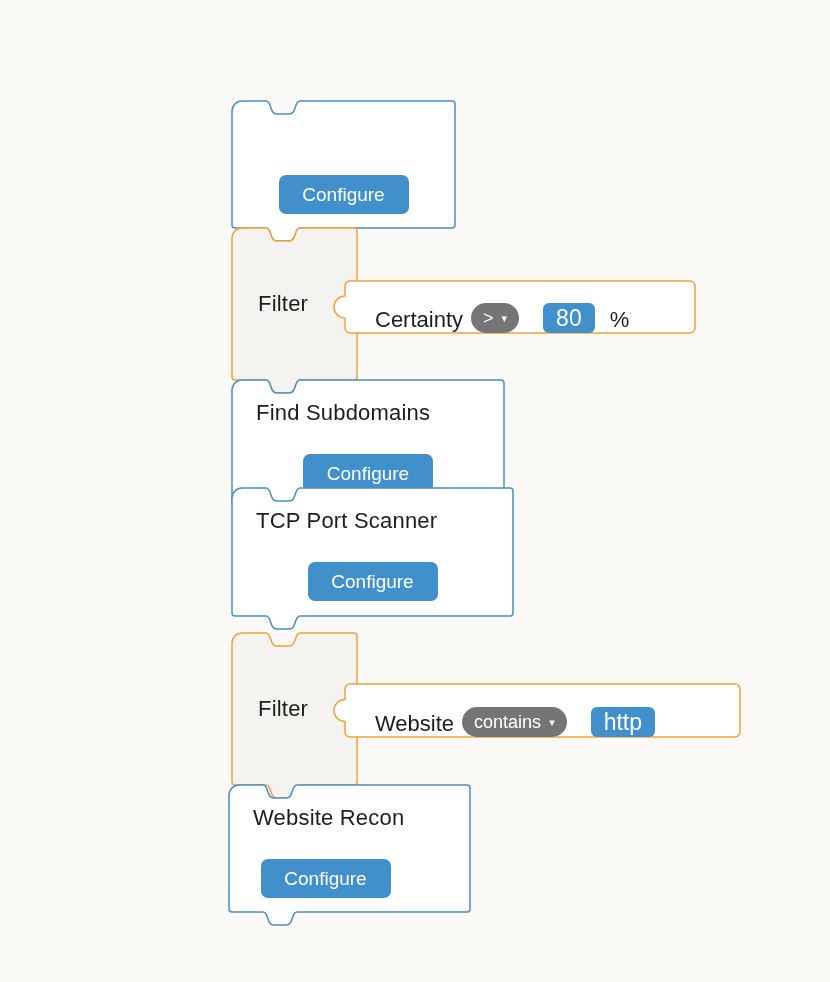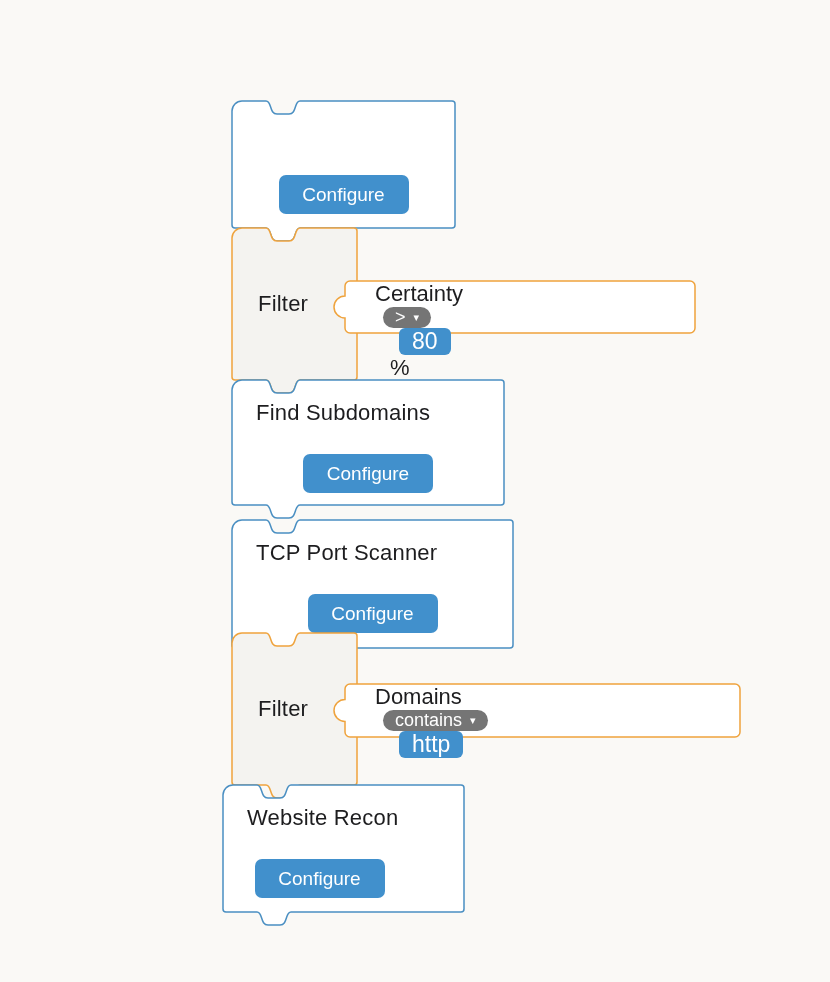--- a/index.html
+++ b/index.html
@@ -20,21 +20,21 @@
   .cond-row path.shape { fill:#ffffff; stroke:var(--orange-border, #efa33d); }
   .title { position:absolute; left:24px; top:20px; font-size:22px; letter-spacing:.2px; white-space:nowrap; }
   .filter .title { left:26px; top:50%; transform:translateY(-50%); }
   .configure {
     position:absolute; top:74px; left:50%; transform:translateX(-50%);
     width:130px; height:39px; border:none; border-radius:7px;
     background:var(--accent, #4190cc); color:#fff; font-size:19px;
     font-family:inherit; cursor:pointer;text-align:center;
   }
   .cond-row { position:absolute; }
-  .row-content { position:absolute; left:0; top:0; right:0; bottom:0; display:flex; align-items:flex-start; padding-left:30px;flex-direction:column; }
+  .row-content { position:absolute; left:0; top:0; right:0; bottom:0; display:flex; align-items:flex-end; padding-left:30px; }
   .field-label { font-size:22px; white-space:nowrap; }
   .op-pill {
     display:inline-flex; align-items:center; gap:8px; height:30px; padding:0 12px;
     border-radius:15px; background:var(--gray-pill, #757575); color:#fff;
     font-size:18px; margin-left:8px; cursor:pointer; white-space:nowrap;
   }
   .caret { font-size:11px; line-height:1; }
   .value-chip {
     display:inline-flex; align-items:center; height:30px; padding:0 13px;
     border-radius:6px; background:var(--accent, #4190cc); color:#fff;
@@ -76,49 +76,49 @@
   </div>
 
   <div class="block tool" style="left:232px; top:380px; width:272px; height:125px">
     <svg width="272" height="139">
         <path class="shape" d="M 10 0 H 34 C 40 0 37 13 45 13 H 57 C 65 13 62 0 68 0 H 269 A 3 3 0 0 1 272 3 V 122 A 3 3 0 0 1 269 125 H 68 C 62 125 65 138 57 138 H 45 C 37 138 40 125 34 125 H 3 A 3 3 0 0 1 0 122 V 10 A 10 10 0 0 1 10 0 Z"></path>
       </svg>
     <div class="title">Find Subdomains</div>
     <button class="configure">Configure</button>
   </div>
 
-  <div class="block tool" style="left:232px; top:520px; width:281px; height:128px">
+  <div class="block tool" style="left:232px; top:488px; width:281px; height:128px">
     <svg width="281" height="142">
         <path class="shape" d="M 10 0 H 34 C 40 0 37 13 45 13 H 57 C 65 13 62 0 68 0 H 278 A 3 3 0 0 1 281 3 V 125 A 3 3 0 0 1 278 128 H 68 C 62 128 65 141 57 141 H 45 C 37 141 40 128 34 128 H 3 A 3 3 0 0 1 0 125 V 10 A 10 10 0 0 1 10 0 Z"></path>
       </svg>
     <div class="title">TCP Port Scanner</div>
     <button class="configure">Configure</button>
   </div>
 
   <div class="block filter" style="left:232px; top:633px; width:125px; height:152px">
     <svg width="125" height="166">
         <path class="shape" d="M 10 0 H 34 C 40 0 37 13 45 13 H 57 C 65 13 62 0 68 0 H 122 A 3 3 0 0 1 125 3 V 149 A 3 3 0 0 1 122 152 H 68 C 62 152 65 165 57 165 H 45 C 37 165 40 152 34 152 H 3 A 3 3 0 0 1 0 149 V 10 A 10 10 0 0 1 10 0 Z"></path>
       </svg>
     <div class="title">Filter</div>
   </div>
   <div class="cond-row" style="left:345px; top:684px; width:395px; height:53px">
     <svg width="395" height="53">
         <path class="shape" d="M 5 0 H 390 A 5 5 0 0 1 395 5 V 48 A 5 5 0 0 1 390 53 H 5 A 5 5 0 0 1 0 48 V 37.5 A 11 11 0 0 1 0 15.5 V 5 A 5 5 0 0 1 5 0 Z"></path>
       </svg>
     <div class="row-content">
-      <span class="field-label">Domains</span>
+      <span class="field-label">Website</span>
       <span class="op-pill">
         <span>contains</span>
         <span class="caret">▾</span>
       </span>
       <span class="value-chip">http</span>
     </div>
   </div>
 
-  <div class="block tool" style="left:223px; top:785px; width:193px; height:127px">
+  <div class="block tool" style="left:229px; top:785px; width:193px; height:127px">
     <svg width="241" height="141">
         <path class="shape" d="M 10 0 H 34 C 40 0 37 13 45 13 H 57 C 65 13 62 0 68 0 H 238 A 3 3 0 0 1 241 3 V 124 A 3 3 0 0 1 238 127 H 68 C 62 127 65 140 57 140 H 45 C 37 140 40 127 34 127 H 3 A 3 3 0 0 1 0 124 V 10 A 10 10 0 0 1 10 0 Z"></path>
       </svg>
     <div class="title">Website Recon</div>
     <button class="configure">Configure</button>
   </div>
 
 </div>
 
 </body></html>

